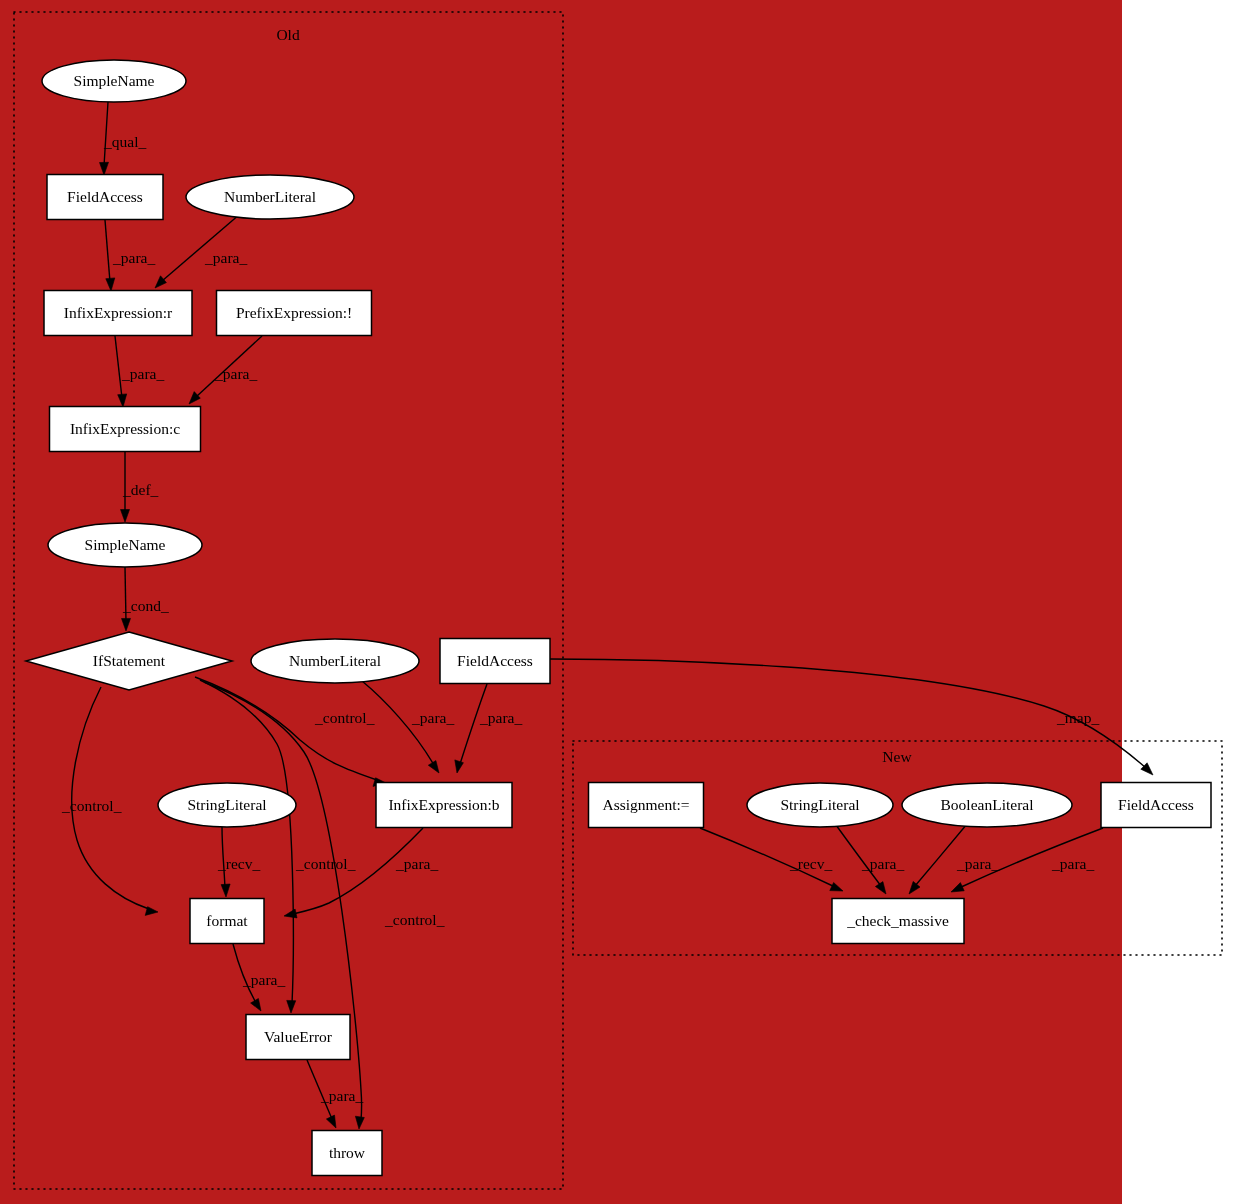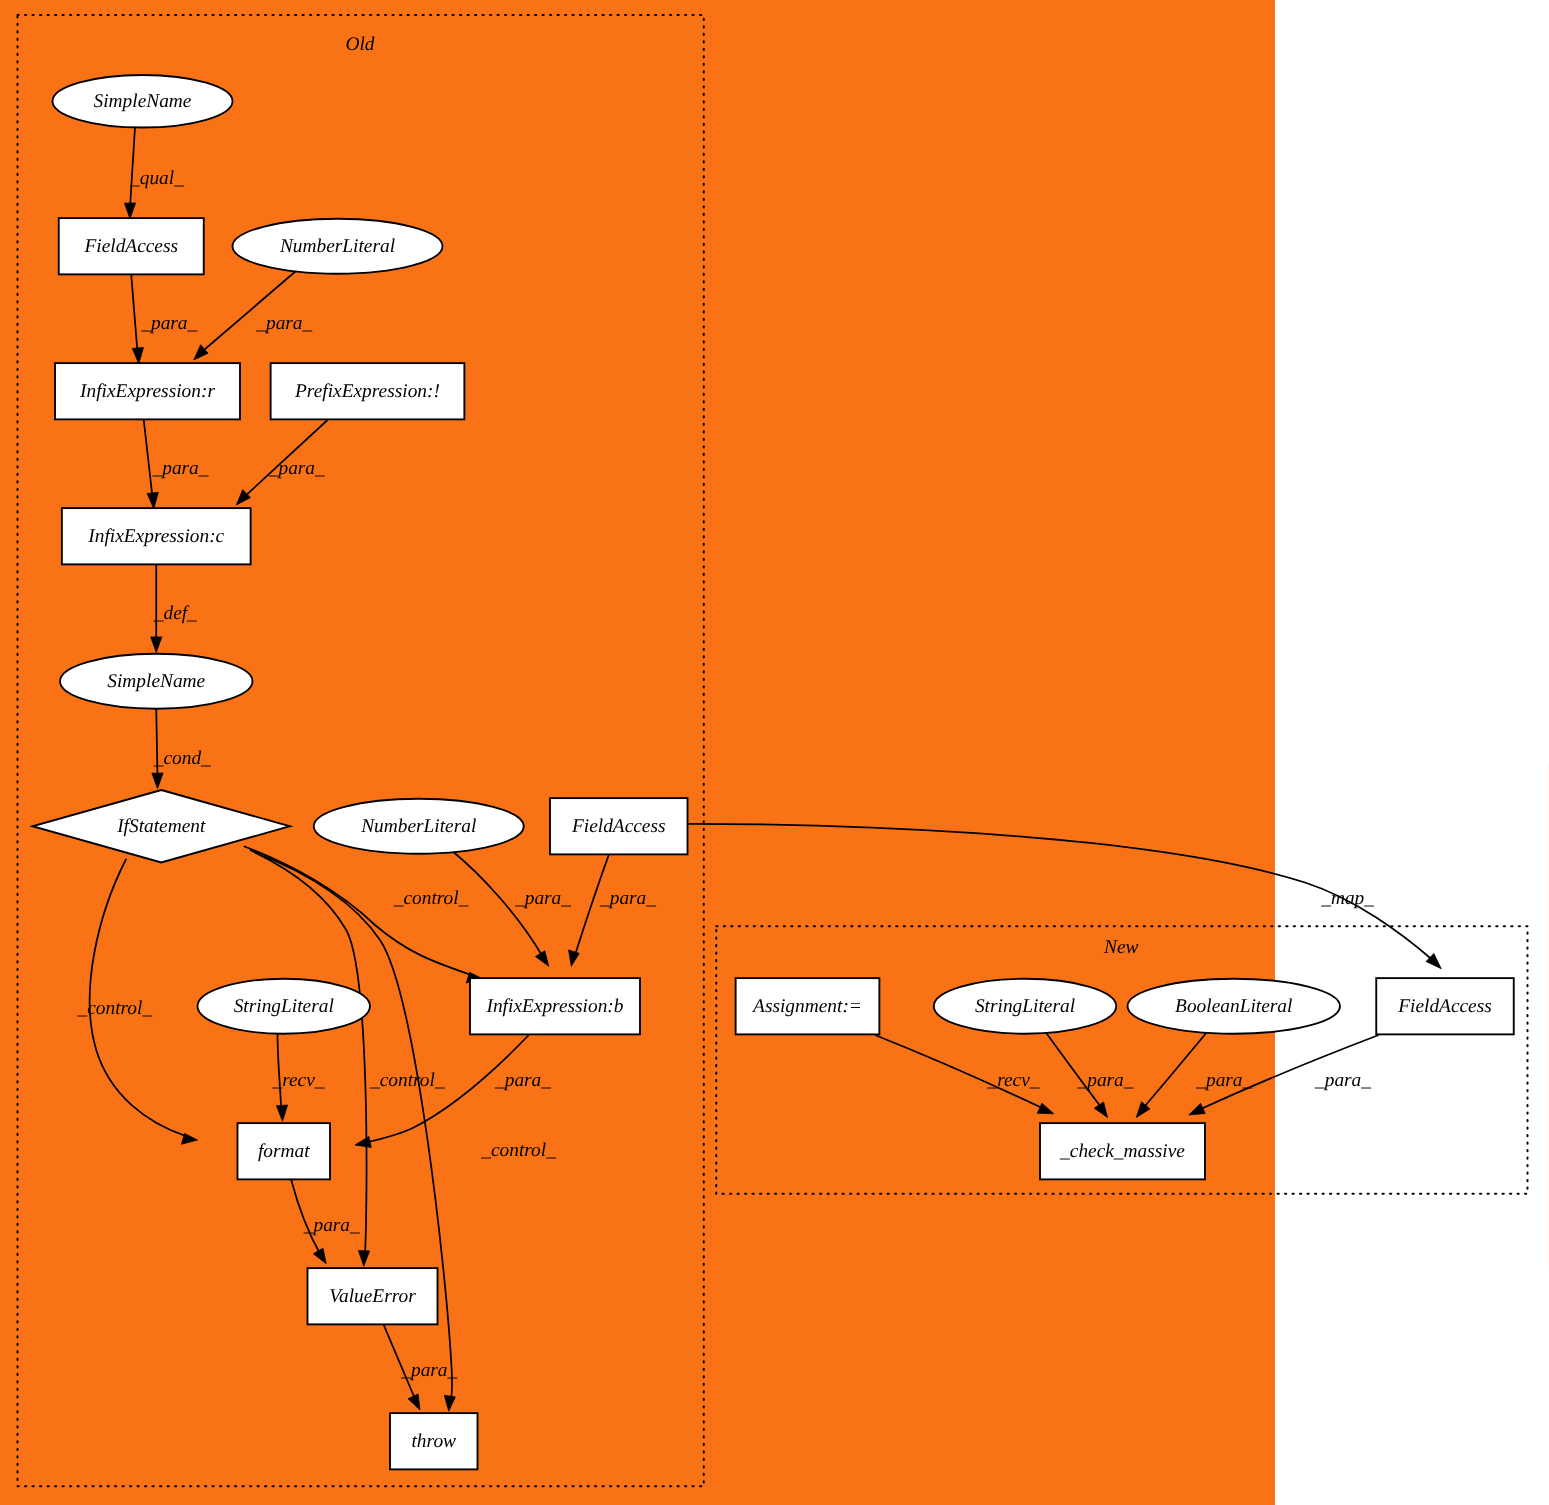--- a/index.html
+++ b/index.html
@@ -2,25 +2,24 @@
 <html><head>
 <meta charset="utf-8">
 <style>
   html, body {
     margin: 0;
     padding: 0;
     background: #ffffff;
   }
   #canvas-wrap {
     position: relative;
-    width: 1020px;
+    width: 1122px;
     height: 1204px;
-    background: #f97316;
+    background: #b91c1c;
     font-family: "Liberation Serif", "DejaVu Serif", serif;
-    font-style: italic;
   }
   svg#graph {
     display: block;
     width: 1239px;
     height: 1204px;
   }
   .cluster-box {
     fill: none;
     stroke: #000000;
     stroke-width: 1.6;

